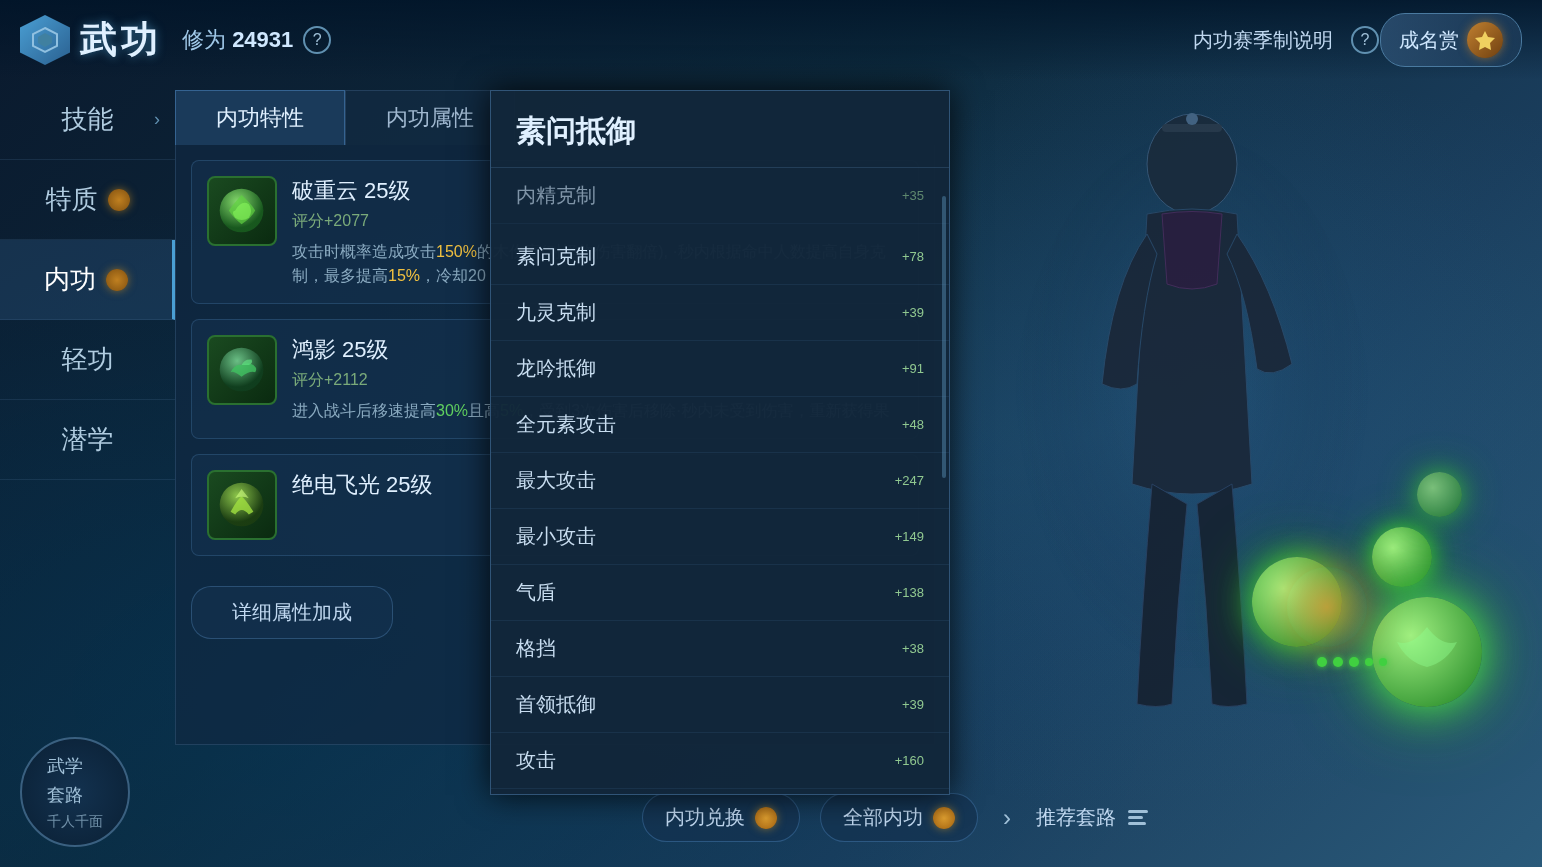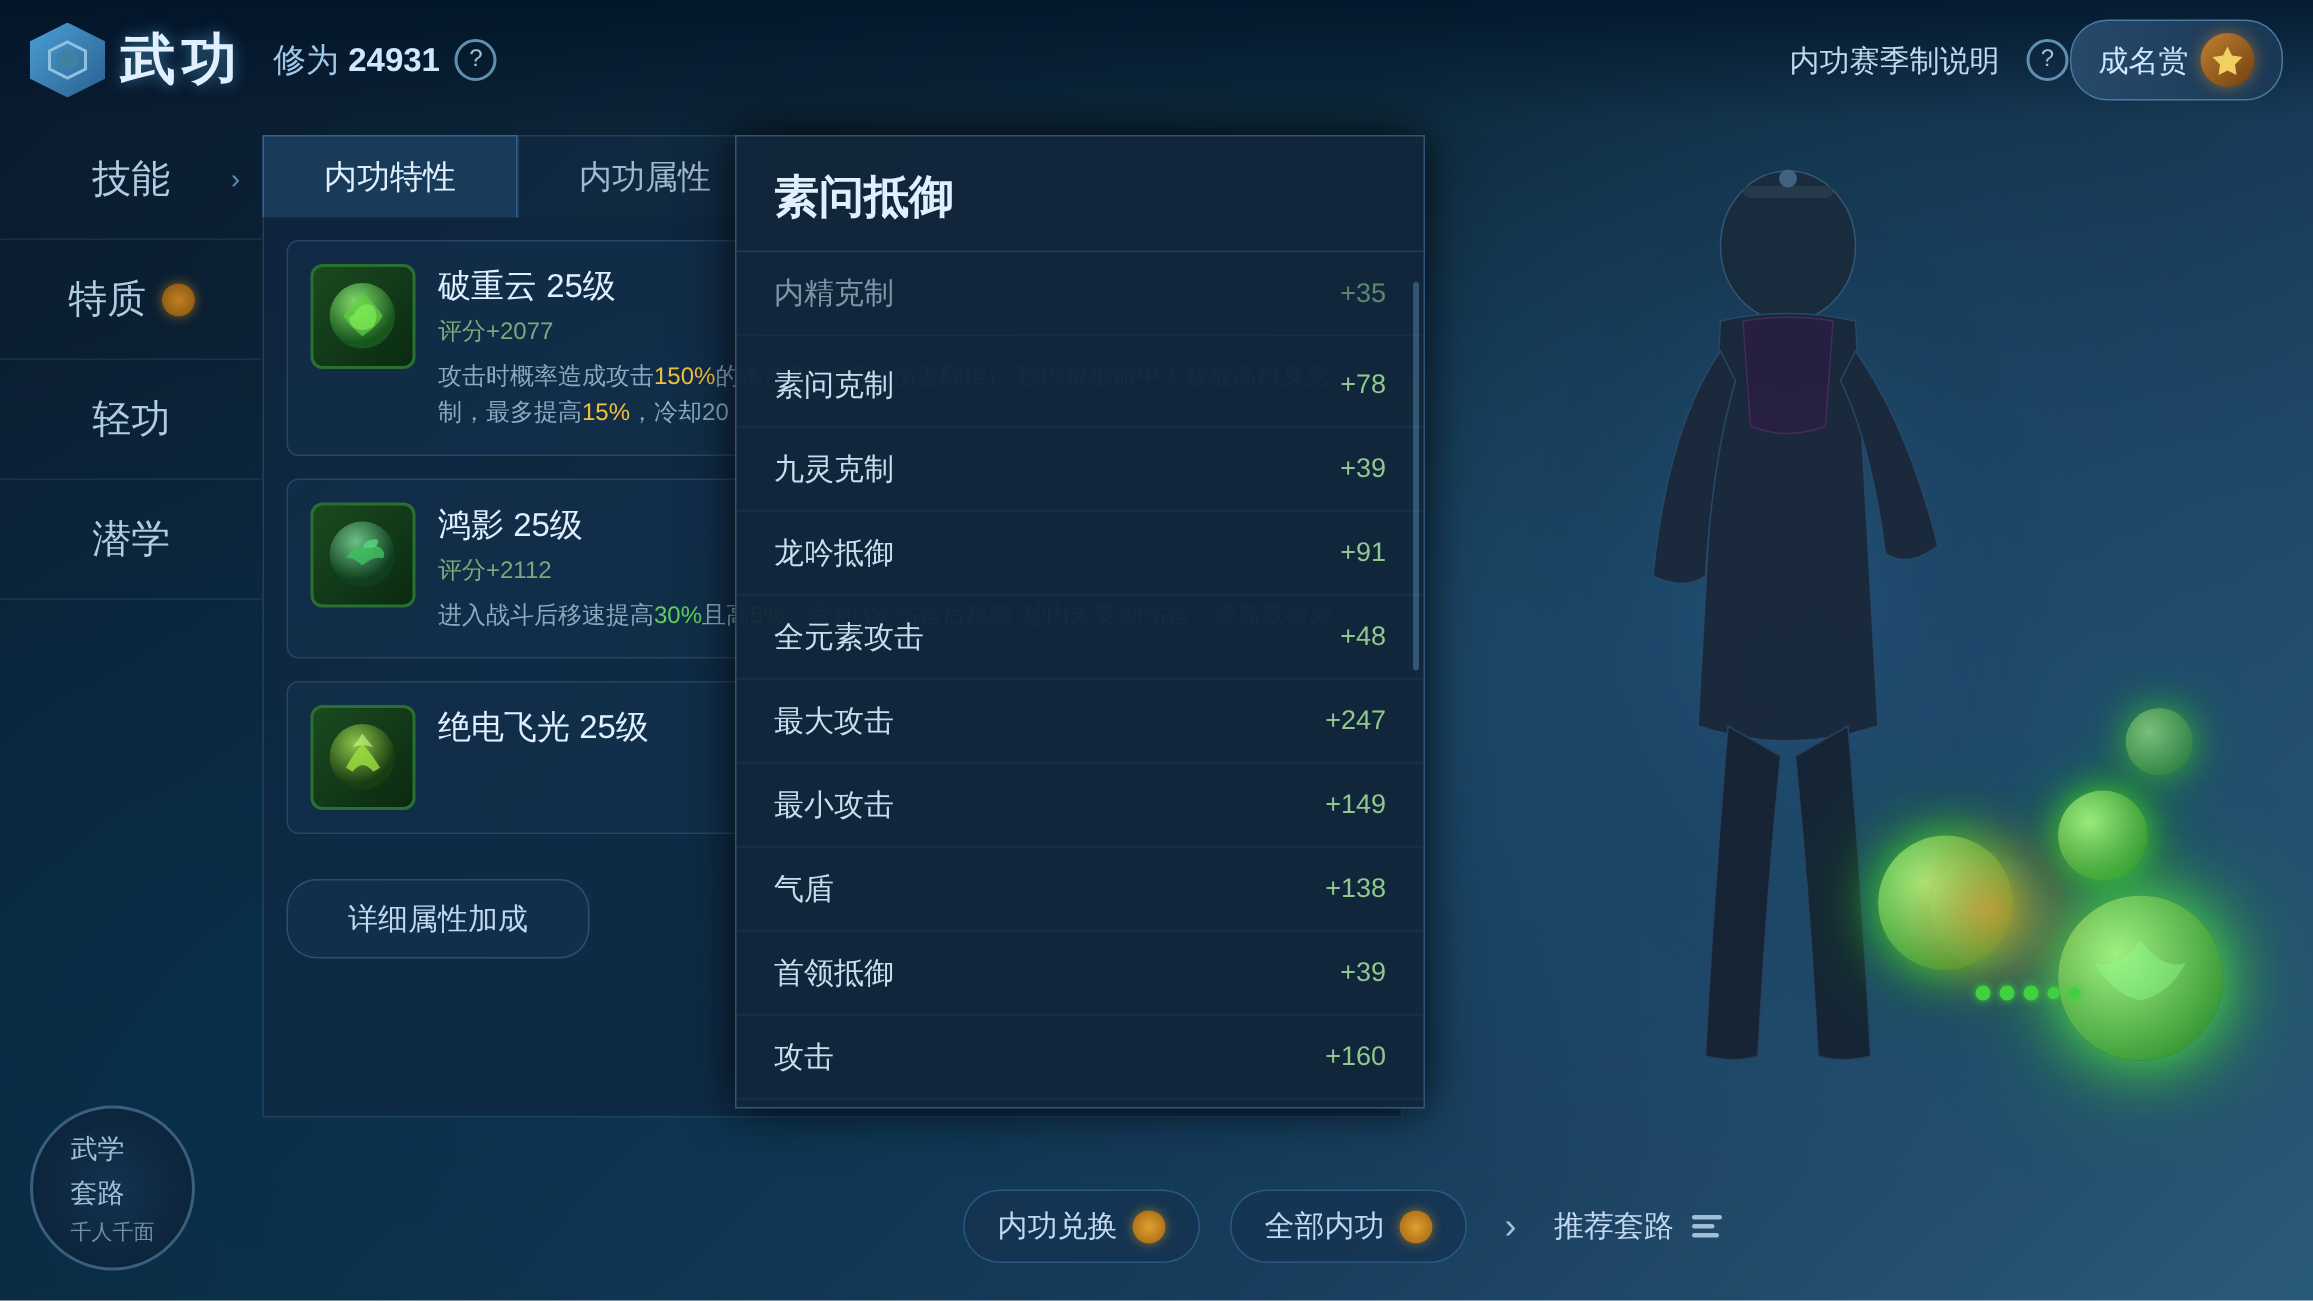--- a/index.html
+++ b/index.html
@@ -386,21 +386,21 @@
       border-bottom: 1px solid rgba(60,100,140,0.2);
       cursor: pointer;
     }
 
     .popup-row-label {
       font-size: 20px;
       color: #c8ddf0;
     }
 
     .popup-row-value {
-      font-size: 18px;
+      font-size: 13px;
       color: #a0c0d8;
     }
 
     .popup-row-value.positive {
       color: #90c890;
     }
 
     
     .scroll-indicator {
       position: absolute;
@@ -495,20 +495,24 @@
   </div>
 </div>
 
 <div class="sidebar">
   <div class="sidebar-item">
     <span>技能</span>
     <span class="arrow">›</span>
   </div>
   <div class="sidebar-item">
     <span>特质</span>
+    <div class="circle-icon"></div>
+  </div>
+  <div class="sidebar-item active">
+    <span>内功</span>
     <div class="circle-icon"></div>
   </div>
   <div class="sidebar-item">
     <span>轻功</span>
   </div>
   <div class="sidebar-item">
     <span>潜学</span>
   </div>
 </div>
 
@@ -656,20 +660,24 @@
     </div>
     <div class="popup-row">
       <span class="popup-row-label">最小攻击</span>
       <span class="popup-row-value positive">+149</span>
     </div>
     <div class="popup-row">
       <span class="popup-row-label">气盾</span>
       <span class="popup-row-value positive">+138</span>
     </div>
     <div class="popup-row">
+      <span class="popup-row-label">格挡</span>
+      <span class="popup-row-value positive">+38</span>
+    </div>
+    <div class="popup-row">
       <span class="popup-row-label">首领抵御</span>
       <span class="popup-row-value positive">+39</span>
     </div>
     <div class="popup-row">
       <span class="popup-row-label">攻击</span>
       <span class="popup-row-value positive">+160</span>
     </div>
   </div>
 
   <div class="scroll-indicator"></div>

